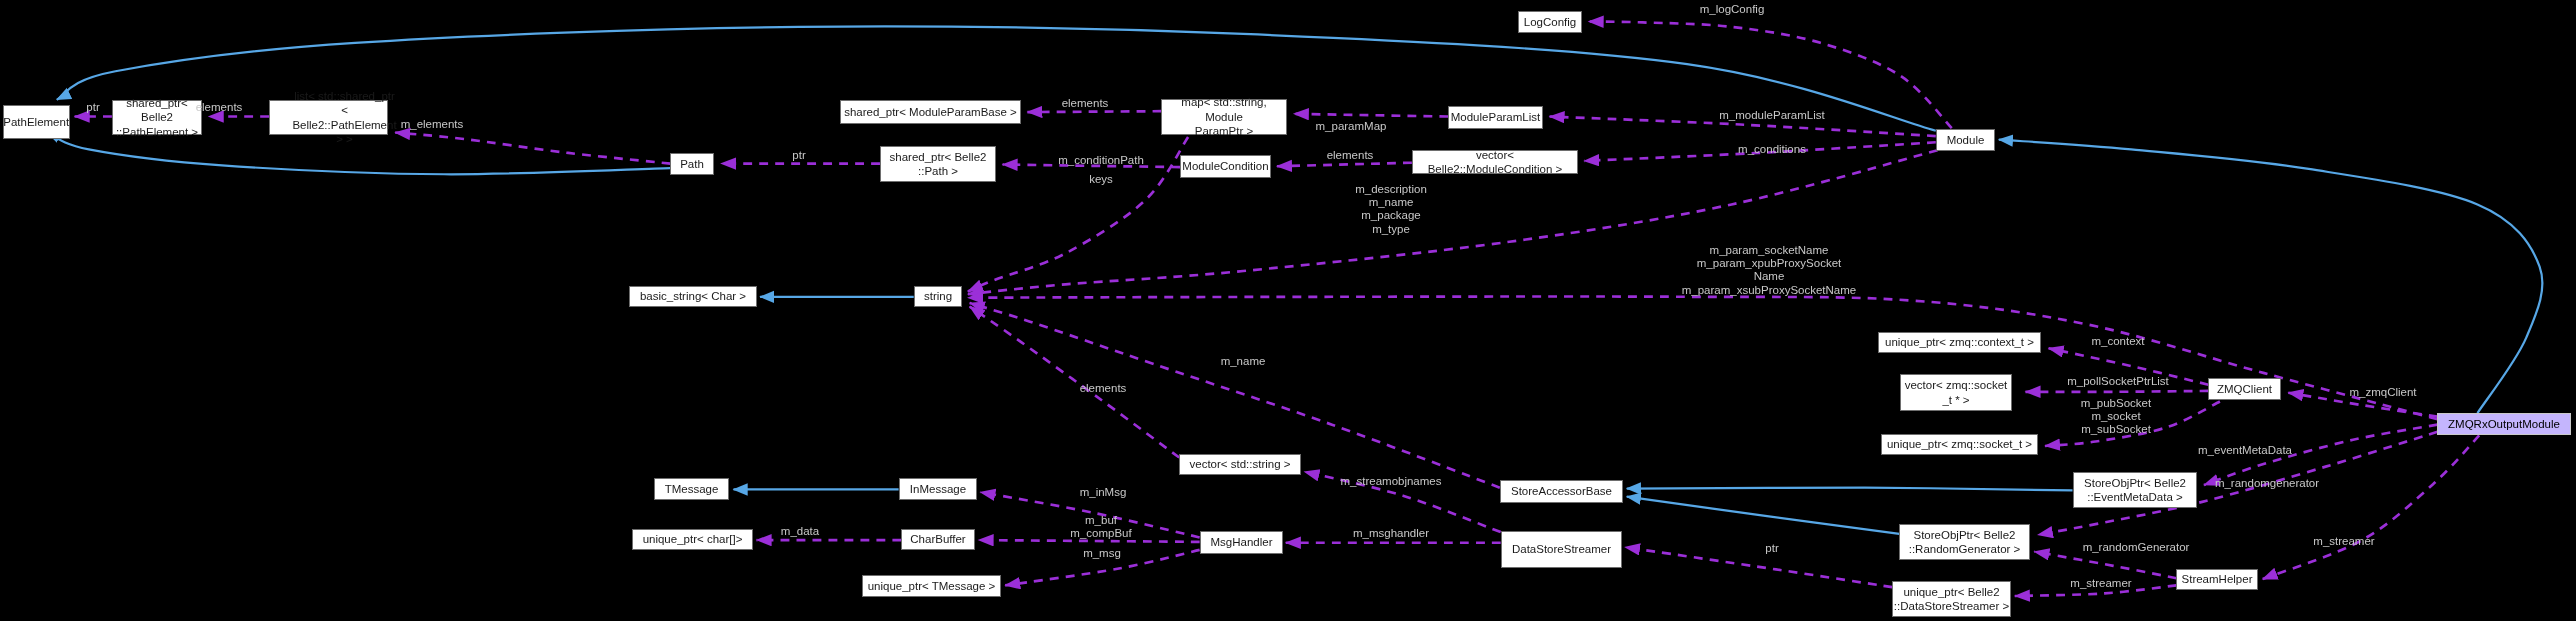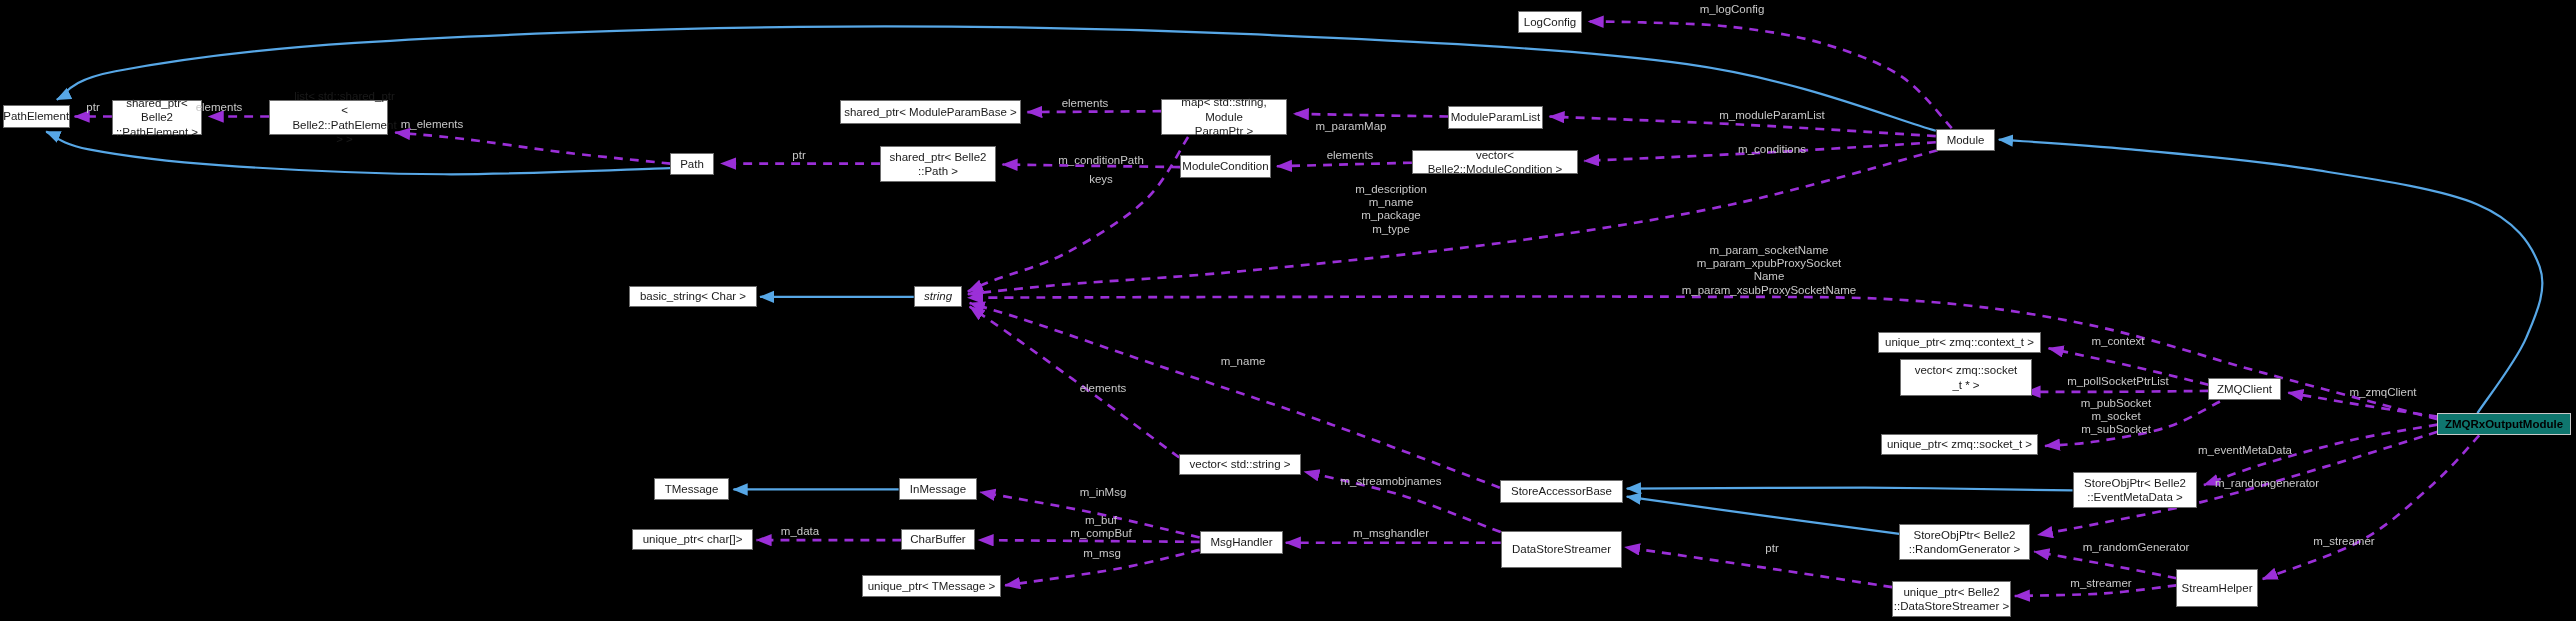--- a/index.html
+++ b/index.html
@@ -14,21 +14,21 @@
   .edge-usage{fill:none;stroke:#9b2fd8;stroke-width:3;stroke-dasharray:10 8;}
   .edge-inheritance{fill:none;stroke:#57a7e6;stroke-width:2.5;}
   .node{
     position:absolute;box-sizing:border-box;
     background:#ffffff;border:1.8px solid #6e6e6e;
     color:#1a1a1a;font-size:11.5px;line-height:1.25;
     display:flex;align-items:center;justify-content:center;
     text-align:center;white-space:pre-line;
     cursor:pointer;
   }
-  .node.highlight{background:#0f766e;border-color:#c9c9c9;color:#000;font-weight:bold;}
+  .node.highlight{background:#c4b5fd;border-color:#c9c9c9;color:#000;}
   .edge-label{
     position:absolute;transform:translate(-50%,-50%);
     color:#c8c8c8;font-size:11.5px;line-height:1.15;
     text-align:center;white-space:pre-line;pointer-events:none;
   }
 </style>
 </head>
 <body>
 
 <div id="canvas">
@@ -77,60 +77,60 @@
         <path d="M1029,334 L856,334" class="edge-inheritance" marker-end="url(#arrow-inheritance)"></path>
         <path d="M2180,147 C2133.3333333333335,134.5 2030,90.16666666666667 1900,72 C1770,53.83333333333333 1566.6666666666667,45 1400,38 C1233.3333333333333,31 1066.6666666666667,28.333333333333332 900,30 C733.3333333333334,31.666666666666668 528.3333333333334,39.666666666666664 400,48 C271.66666666666663,56.333333333333336 186,69.33333333333333 130,80 C74,90.66666666666667 75,106.66666666666667 64,112" class="edge-inheritance" marker-end="url(#arrow-inheritance)"></path>
         <path d="M755,189 C712.5,190.16666666666666 584.1666666666666,196.5 500,196 C415.8333333333333,195.5 316.6666666666667,190.66666666666666 250,186 C183.33333333333331,181.33333333333334 133,174.33333333333334 100,168 C67,161.66666666666666 60,151.33333333333334 52,148" class="edge-inheritance" marker-end="url(#arrow-inheritance)"></path>
         <path d="M2790,465 C2799.1666666666665,450.8333333333333 2833.3333333333335,407.5 2845,380 C2856.6666666666665,352.5 2869.1666666666665,325 2860,300 C2850.8333333333335,275 2833.3333333333335,248.33333333333334 2790,230 C2746.6666666666665,211.66666666666666 2665,200.33333333333334 2600,190 C2535,179.66666666666666 2458.1666666666665,173.5 2400,168 C2341.8333333333335,162.5 2275.8333333333335,158.83333333333334 2251,157" class="edge-inheritance" marker-end="url(#arrow-inheritance)"></path>
         <path d="M1012,551 L826,551" class="edge-inheritance" marker-end="url(#arrow-inheritance)"></path>
         <path d="M2334,552 C2295,551.5 2183.6666666666665,549.3333333333334 2100,549 C2016.3333333333333,548.6666666666666 1876.6666666666667,549.8333333333334 1832,550" class="edge-inheritance" marker-end="url(#arrow-inheritance)"></path>
         <path d="M2139,601 C2114.1666666666665,597.6666666666666 2041.1666666666667,588 1990,581 C1938.8333333333333,574 1858.3333333333333,562.6666666666666 1832,559" class="edge-inheritance" marker-end="url(#arrow-inheritance)"></path>
       </g>
   </svg>
   <div id="nodes-layer">
-      <div class="node" style="left: 2.7px; top: 105px; width: 67px; height: 23px;">PathElement</div>
+      <div class="node" style="left: 2.7px; top: 105px; width: 67px; height: 34px;">PathElement</div>
       <div class="node" style="left: 112px; top: 100px; width: 90px; height: 35px;">shared_ptr&lt; Belle2
 ::PathElement &gt;</div>
       <div class="node" style="left: 269px; top: 100px; width: 119px; height: 35px; padding-left: 32px;">list&lt; std::shared_ptr
 &lt; Belle2::PathElement &gt; &gt;</div>
       <div class="node" style="left: 670px; top: 153px; width: 44px; height: 22px;">Path</div>
       <div class="node" style="left: 880px; top: 146px; width: 116px; height: 36px;">shared_ptr&lt; Belle2
 ::Path &gt;</div>
       <div class="node" style="left: 840px; top: 100px; width: 181px; height: 24px;">shared_ptr&lt; ModuleParamBase &gt;</div>
       <div class="node" style="left: 1161px; top: 99px; width: 126px; height: 36px;">map&lt; std::string, Module
 ParamPtr &gt;</div>
       <div class="node" style="left: 1448px; top: 106px; width: 95px; height: 23px;">ModuleParamList</div>
       <div class="node" style="left: 1180px; top: 155px; width: 91px; height: 23px;">ModuleCondition</div>
       <div class="node" style="left: 1412px; top: 150px; width: 166px; height: 24px;">vector&lt; Belle2::ModuleCondition &gt;</div>
       <div class="node" style="left: 1936px; top: 129px; width: 59px; height: 22px;">Module</div>
       <div class="node" style="left: 1518px; top: 10.7px; width: 64px; height: 22px;">LogConfig</div>
       <div class="node" style="left: 629px; top: 286px; width: 128px; height: 21px;">basic_string&lt; Char &gt;</div>
-      <div class="node" style="left: 914px; top: 286px; width: 48px; height: 21px; font-style: italic;">string</div>
+      <div class="node" style="left: 914px; top: 286px; width: 48px; height: 21px;">string</div>
       <div class="node" style="left: 1878px; top: 332px; width: 163px; height: 21px;">unique_ptr&lt; zmq::context_t &gt;</div>
-      <div class="node" style="left: 1900px; top: 359px; width: 132px; height: 37px;">vector&lt; zmq::socket
+      <div class="node" style="left: 1900px; top: 374px; width: 112px; height: 37px;">vector&lt; zmq::socket
 _t * &gt;</div>
       <div class="node" style="left: 1881px; top: 434px; width: 157px; height: 21px;">unique_ptr&lt; zmq::socket_t &gt;</div>
       <div class="node" style="left: 2208px; top: 378px; width: 73px; height: 22px;">ZMQClient</div>
       <div class="node highlight" style="left: 2437px; top: 413px; width: 134px; height: 22px;">ZMQRxOutputModule</div>
       <div class="node" style="left: 654px; top: 478px; width: 75px; height: 22px;">TMessage</div>
       <div class="node" style="left: 899px; top: 478px; width: 78px; height: 22px;">InMessage</div>
       <div class="node" style="left: 632px; top: 529px; width: 121px; height: 21px;">unique_ptr&lt; char[]&gt;</div>
       <div class="node" style="left: 901px; top: 529px; width: 74px; height: 21px;">CharBuffer</div>
       <div class="node" style="left: 1179px; top: 454px; width: 122px; height: 21px;">vector&lt; std::string &gt;</div>
       <div class="node" style="left: 1200px; top: 531px; width: 83px; height: 23px;">MsgHandler</div>
       <div class="node" style="left: 862px; top: 575px; width: 139px; height: 22px;">unique_ptr&lt; TMessage &gt;</div>
       <div class="node" style="left: 1500px; top: 480px; width: 123px; height: 23px;">StoreAccessorBase</div>
       <div class="node" style="left: 1501px; top: 531px; width: 121px; height: 37px;">DataStoreStreamer</div>
       <div class="node" style="left: 2073px; top: 472px; width: 124px; height: 36px;">StoreObjPtr&lt; Belle2
 ::EventMetaData &gt;</div>
       <div class="node" style="left: 1899px; top: 524px; width: 131px; height: 36px;">StoreObjPtr&lt; Belle2
 ::RandomGenerator &gt;</div>
       <div class="node" style="left: 1892px; top: 581px; width: 119px; height: 36px;">unique_ptr&lt; Belle2
 ::DataStoreStreamer &gt;</div>
-      <div class="node" style="left: 2176px; top: 569px; width: 82px; height: 38px;">StreamHelper</div>
+      <div class="node" style="left: 2176px; top: 569px; width: 82px; height: 21px;">StreamHelper</div>
     </div>
   <div id="labels-layer">
       <div class="edge-label" style="left: 93px; top: 108px;">ptr</div>
       <div class="edge-label" style="left: 219px; top: 108px;">elements</div>
       <div class="edge-label" style="left: 432px; top: 125px;">m_elements</div>
       <div class="edge-label" style="left: 799px; top: 156px;">ptr</div>
       <div class="edge-label" style="left: 1085px; top: 104px;">elements</div>
       <div class="edge-label" style="left: 1351px; top: 107px; margin-top: 20px;">m_paramMap</div>
       <div class="edge-label" style="left: 1772px; top: 116px;">m_moduleParamList</div>
       <div class="edge-label" style="left: 1772px; top: 150px;">m_conditions</div>

